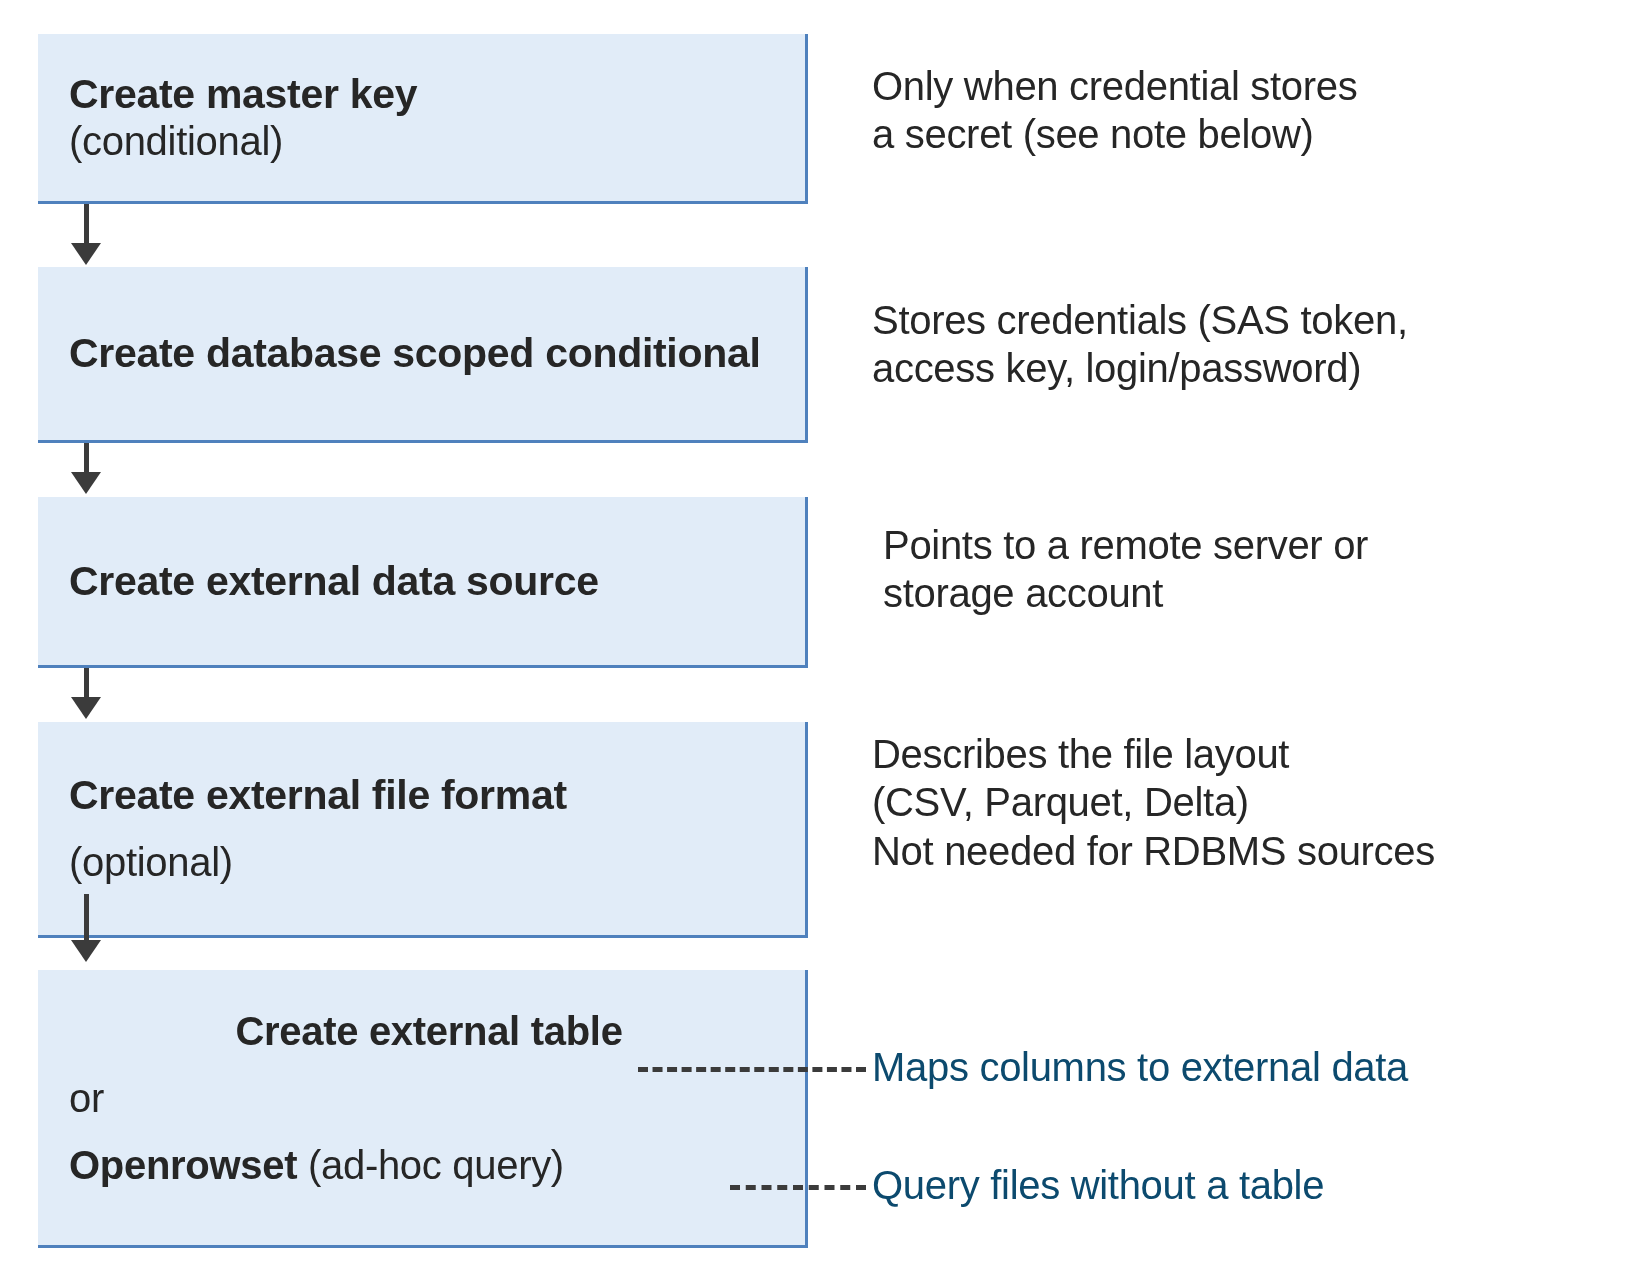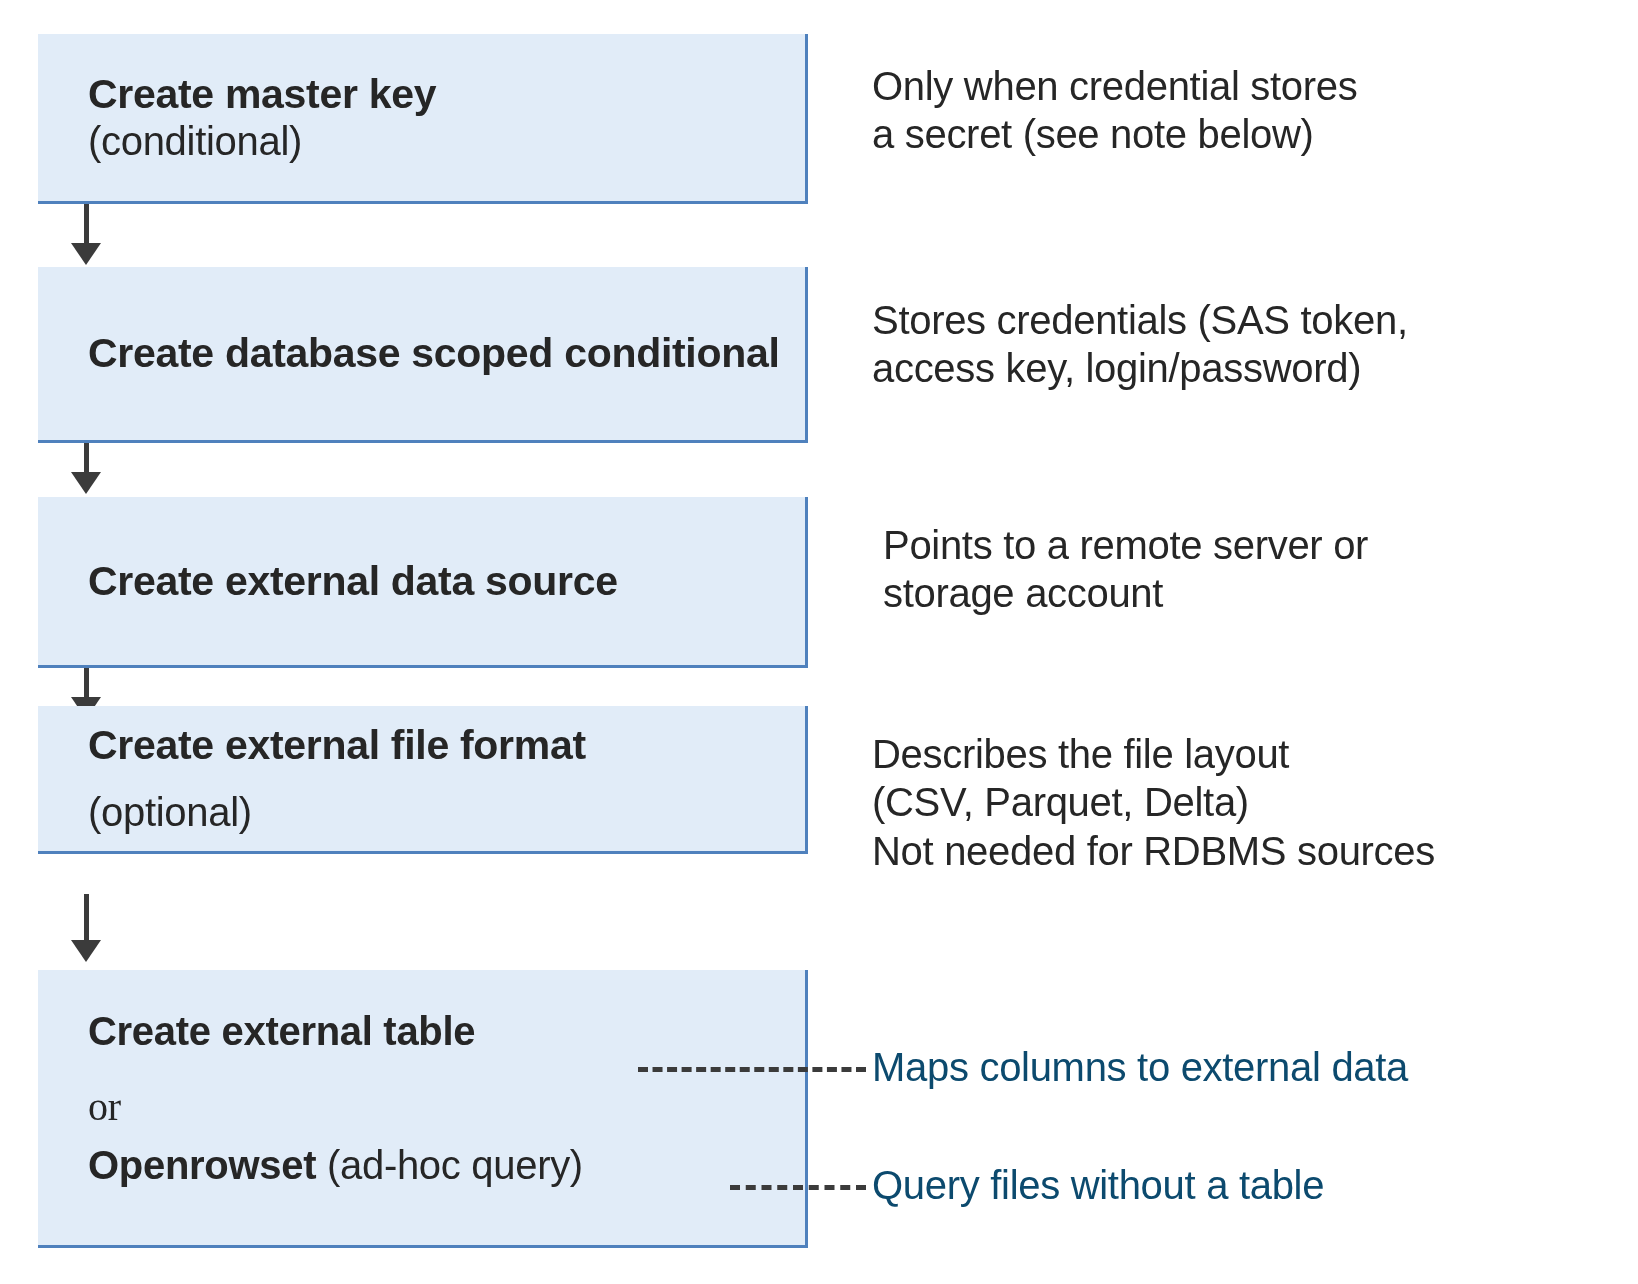--- a/index.html
+++ b/index.html
@@ -26,21 +26,21 @@
     position: absolute;
     left: 38px;
     width: 770px;
     background: #e1ecf8;
     border-bottom: 3px solid #4f81bd;
     border-right: 3px solid #4f81bd;
     box-sizing: border-box;
     display: flex;
     flex-direction: column;
     justify-content: center;
-    padding-left: 50px;
+    padding-left: 31px;
     padding-right: 16px;
   }
   .node-title {
     font-size: 41px;
     font-weight: bold;
     line-height: 1.18;
     color: #262626;
     letter-spacing: -0.3px;
   }
   .node-sub {
@@ -57,27 +57,27 @@
     letter-spacing: -0.3px;
     white-space: nowrap;
   }
   .node-line b {
     font-weight: bold;
   }
 
   #node-1 { top: 34px;   height: 170px; }
   #node-2 { top: 267px;  height: 176px; }
   #node-3 { top: 497px;  height: 171px; }
-  #node-4 { top: 706px;  height: 148px; gap: 20px; }
+  #node-4 { top: 722px;  height: 216px; gap: 20px; }
   #node-5 { top: 970px;  height: 278px; }
 
   
   #node-5 { justify-content: flex-start; padding-top: 26px; }
-  .row-et { height: 72px; display: flex; align-items: center; }
-  .row-or { height: 62px; display: flex; align-items: flex-end; font-family: Liberation Serif, serif; }
+  .row-et { height: 72px; display: flex; align-items: center; justify-content: center; }
+  .row-or { height: 62px; display: flex; align-items: center; }
   .row-op { height: 72px; display: flex; align-items: center; }
 
   
   .connector {
     position: absolute;
     left: 84px;
     width: 5px;
     background: #3b3b3b;
   }
   .arrowhead {

